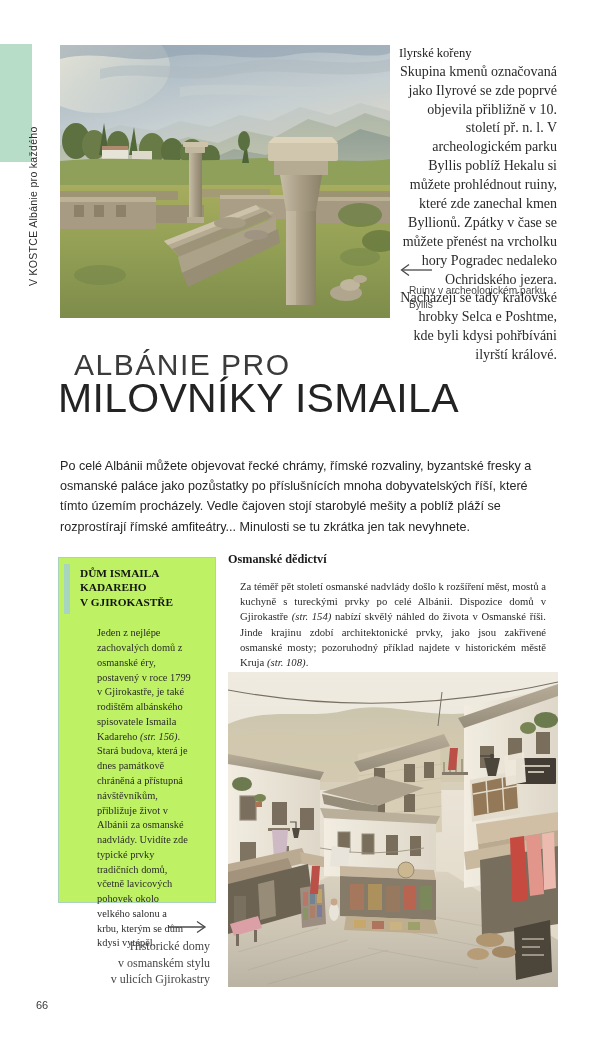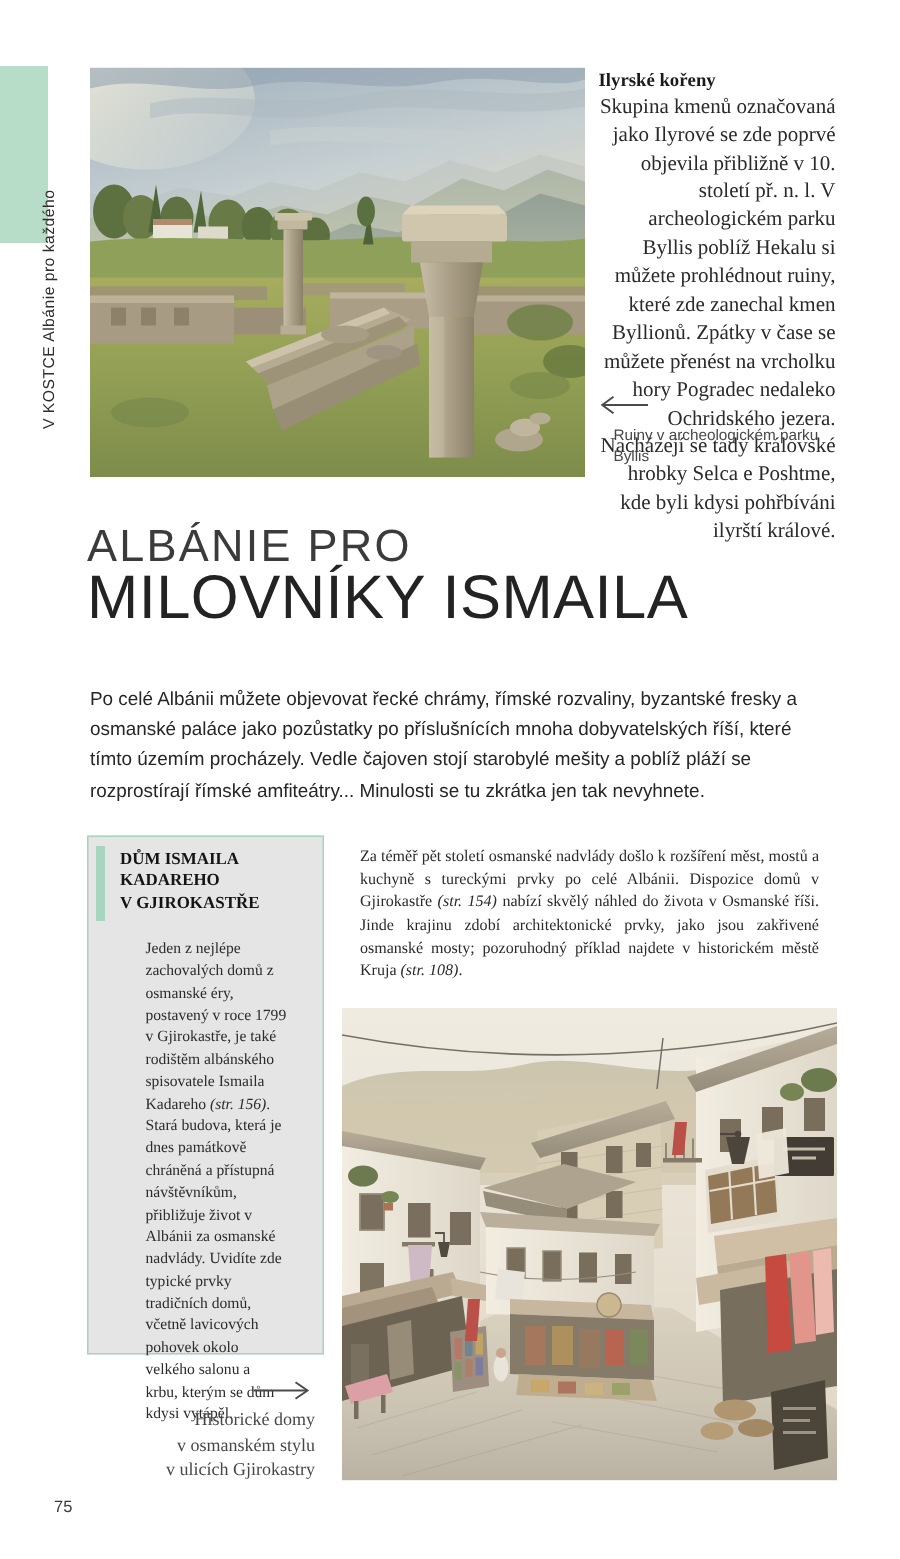--- a/index.html
+++ b/index.html
@@ -44,21 +44,21 @@
   #photo-ruins svg { display:block; width:100%; height:100%; }
 
   
   #illyrian-block {
     position: absolute;
     left: 399px; top: 46px;
     width: 158px;
   }
   .blk-head {
     font-family: "Liberation Serif", serif;
-    font-weight: bold;
+    font-weight: normal;
     font-size: 12.5px;
     color: #1a1a1a;
     margin: 0 0 2px 0;
     line-height: 1.18;
   }
   .blk-body {
     font-family: Liberation Serif, serif;
     font-size: 14px;
     line-height: 1.35;
     color: #2a2a2a;
@@ -87,21 +87,21 @@
     width: 500px;
   }
   #headline .line1 {
     font-family: "Liberation Sans", sans-serif;
     font-weight: 300;
     font-size: 30px;
     letter-spacing: 1.5px;
     color: #3b3b3b;
     line-height: 1.02;
     display: block;
-    margin-left: 0;
+    margin-left: 16px;
   }
   #headline .line2 {
     font-family: "Liberation Sans", sans-serif;
     font-weight: 400;
     font-size: 41px;
     letter-spacing: 0.3px;
     color: #232323;
     line-height: 1.05;
     display: block;
     margin-top: -4px;
@@ -117,21 +117,21 @@
     line-height: 1.62;
     color: #262626;
   }
 
   
   #kadare-box {
     position: absolute;
     left: 58px; top: 557px;
     width: 158px; height: 346px;
     border: 1px solid #a9d3bd;
-    background: #e5e5e5;
+    background: #bef264;
   }
   #kadare-accent {
     position: absolute;
     left: 5px; top: 6px;
     width: 6px; height: 50px;
     background: #a8d5c0;
   }
   #kadare-inner {
     position: absolute;
     left: 21px; top: 8px;
@@ -355,20 +355,21 @@
     <h4 id="kadare-title">
       <span>DŮM ISMAILA</span><br>
       <span>KADAREHO</span><br>
       <span>V GJIROKASTŘE</span>
     </h4>
     <p id="kadare-body"><span>Jeden z nejlépe zachovalých domů z osmanské éry, postavený v roce 1799 v Gjirokastře, je také rodištěm albánského spisovatele Ismaila Kadareho </span><span class="it">(str. 156)</span><span>. Stará budova, která je dnes památkově chráněná a přístupná návštěvníkům, přibližuje život v Albánii za osmanské nadvlády. Uvidíte zde typické prvky tradičních domů, včetně lavicových pohovek okolo velkého salonu a krbu, kterým se dům kdysi vytápěl.</span></p>
   </div>
 </div>
 
 <div id="ottoman-block">
+  <h3 id="ottoman-head">Osmanské dědictví</h3>
   <p id="ottoman-body"><span>Za téměř pět století osmanské nadvlády došlo k rozšíření měst, mostů a kuchyně s tureckými prvky po celé Albánii. Dispozice domů v Gjirokastře </span><span class="it">(str. 154)</span><span> nabízí skvělý náhled do života v Osmanské říši. Jinde krajinu zdobí architektonické prvky, jako jsou zakřivené osmanské mosty; pozoruhodný příklad najdete v historickém městě Kruja </span><span class="it">(str. 108)</span><span>.</span></p>
 </div>
 
 <div id="photo-street">
   <svg viewBox="0 0 330 315" preserveAspectRatio="none" xmlns="http://www.w3.org/2000/svg">
     <defs>
       <linearGradient id="skyG2" x1="0" y1="0" x2="0" y2="1">
         <stop offset="0%" stop-color="#f1eee6"></stop>
         <stop offset="100%" stop-color="#ded6c6"></stop>
       </linearGradient>
@@ -571,13 +572,13 @@
     <polyline points="29,1.5 37,7 29,12.5" fill="none" stroke="#4a4a4a" stroke-width="1.3"></polyline>
   </svg>
 </div>
 
 <div id="caption-gjiro">
   <span>Historické domy</span><br>
   <span>v osmanském stylu</span><br>
   <span>v ulicích Gjirokastry</span>
 </div>
 
-<div id="page-number">75</div>
+<div id="page-number">66</div>
 
 </body></html>

